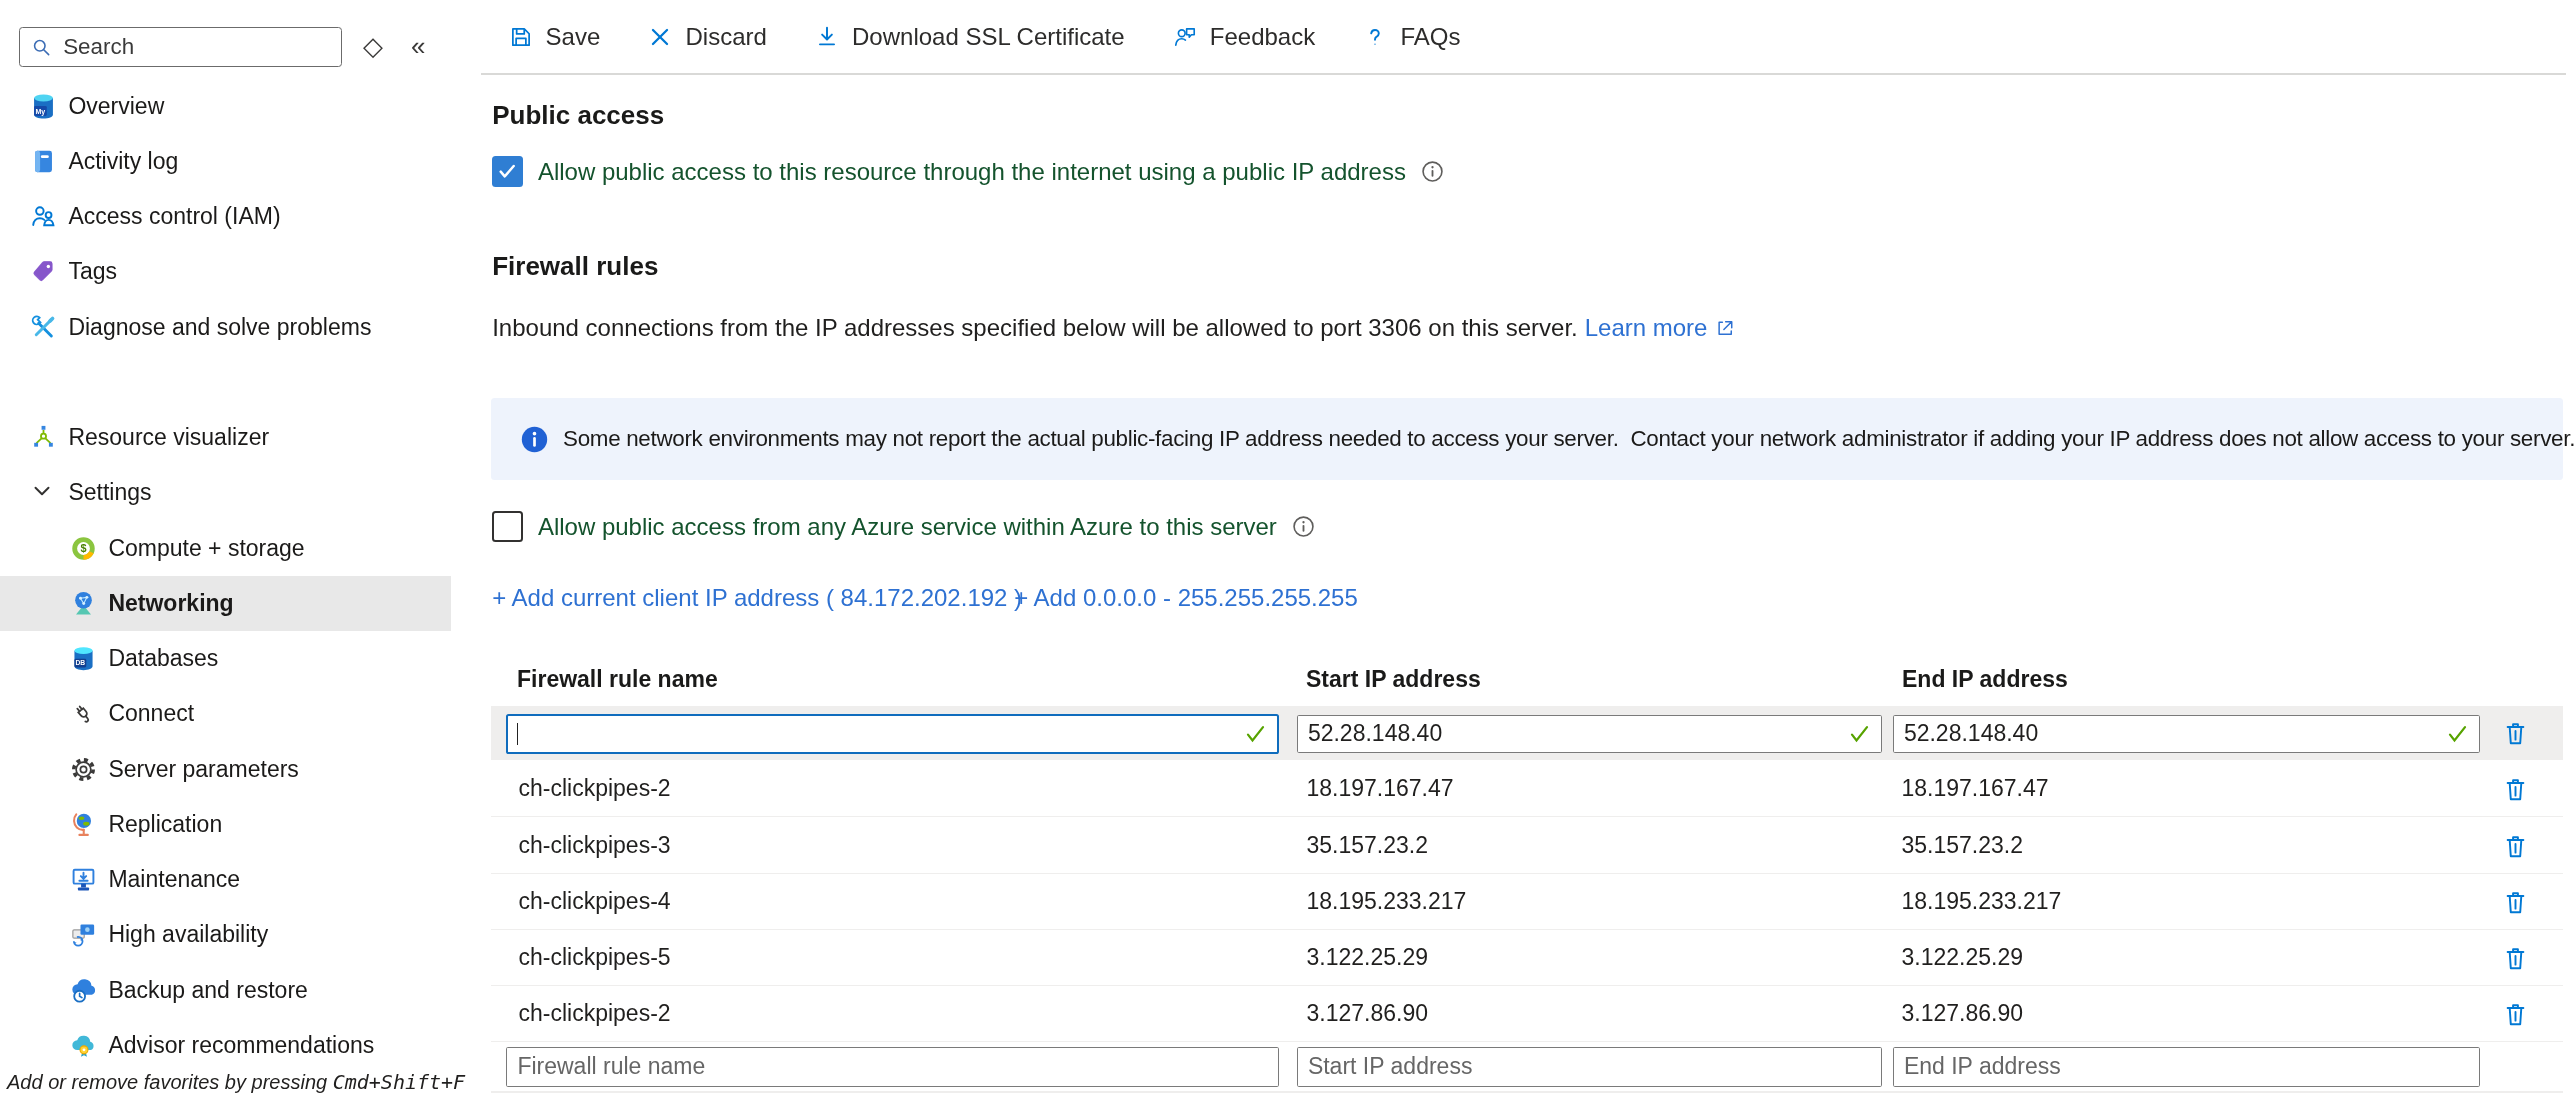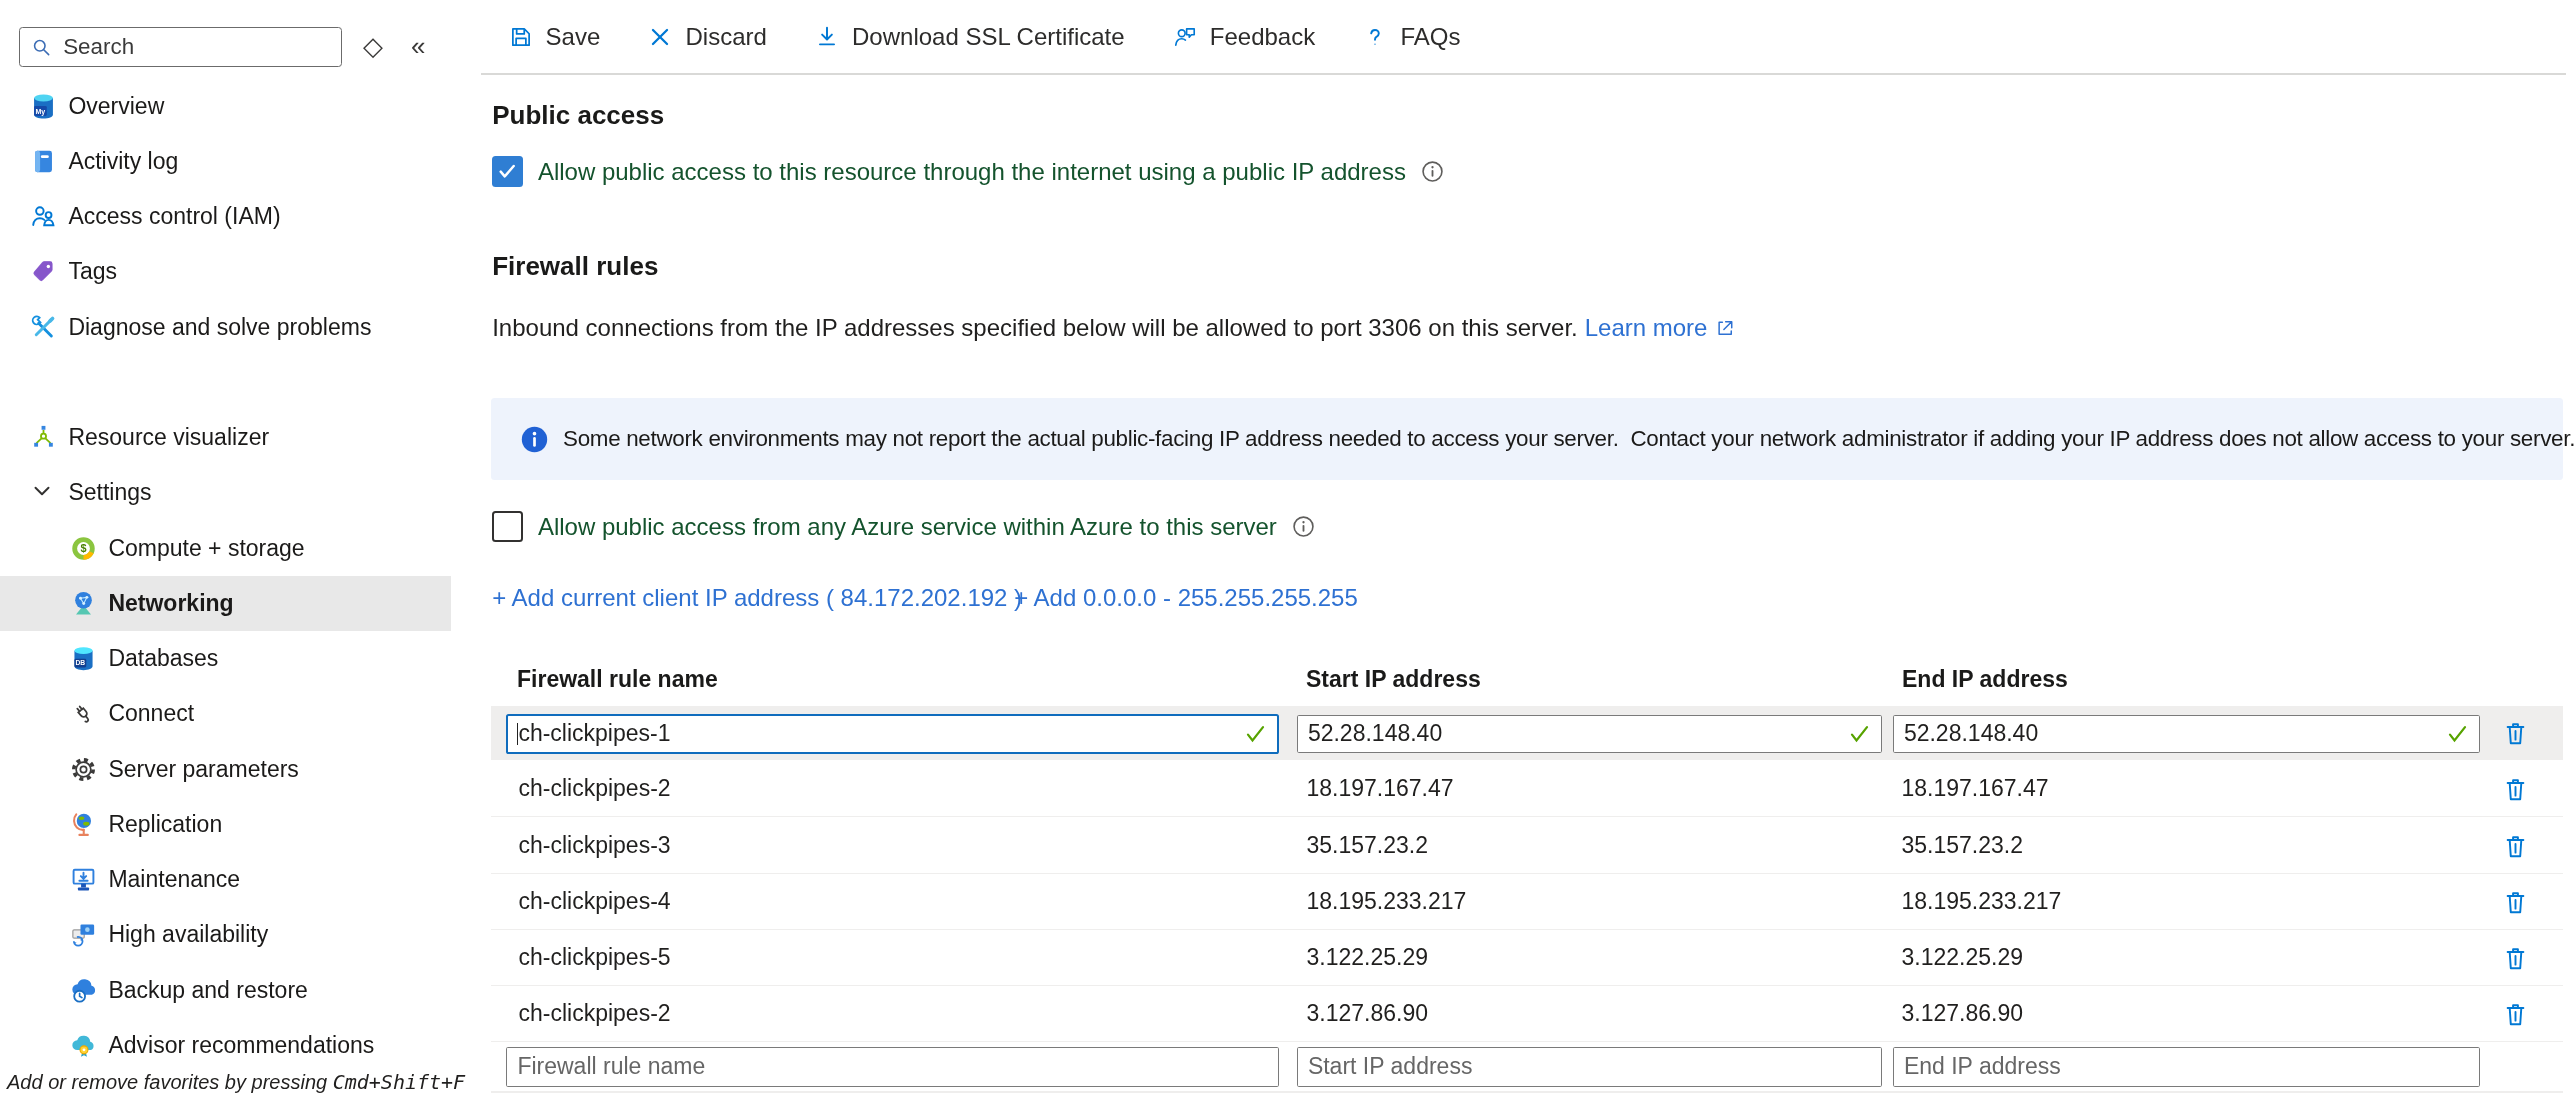--- a/index.html
+++ b/index.html
@@ -405,21 +405,20 @@
       <a href="#" id="link-add-all">+ Add 0.0.0.0 - 255.255.255.255</a>
     </div>
 
     <span class="thead-cell" style="left:36px">Firewall rule name</span>
     <span class="thead-cell" style="left:825px">Start IP address</span>
     <span class="thead-cell" style="left:1421px">End IP address</span>
 
     <div id="edit-row">
       <div class="cellinput focused" style="left:15.5px; width:773px;">
         <span class="caret"></span>
-        <input type="text" value="ch-clickpipes-1" style="">
         <span class="vcheck">
             <svg width="25" height="25" viewBox="0 0 20 20">
               <use href="#d-vcheck"></use>
             </svg>
           </span>
       </div>
       <div class="cellinput" style="left:806px; width:585px;">
         <input type="text" value="52.28.148.40" style="">
         <span class="vcheck">
             <svg width="25" height="25" viewBox="0 0 20 20">

